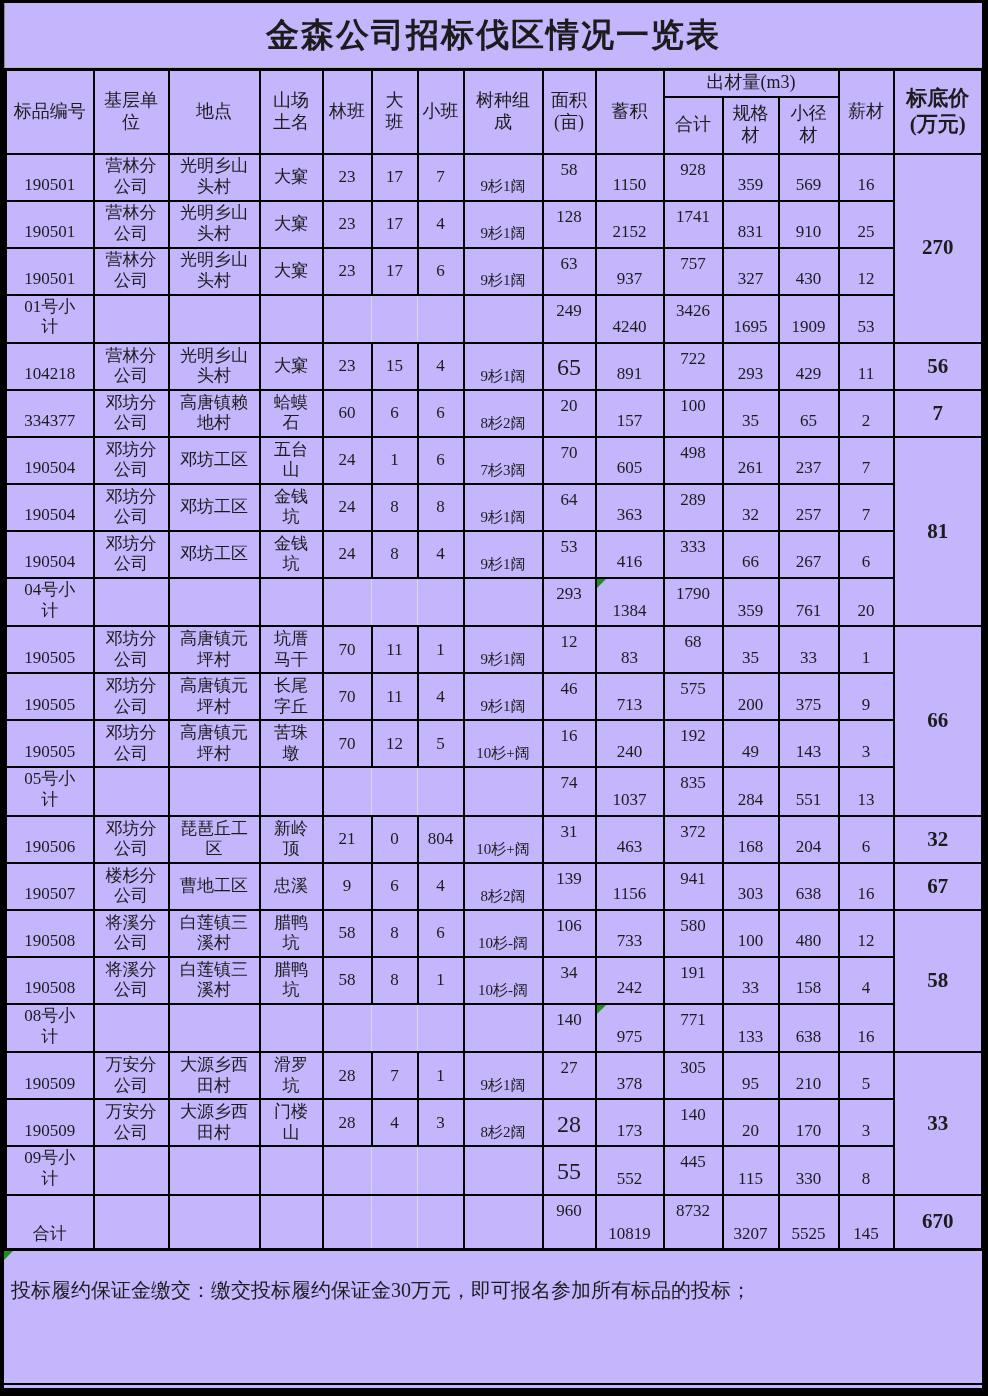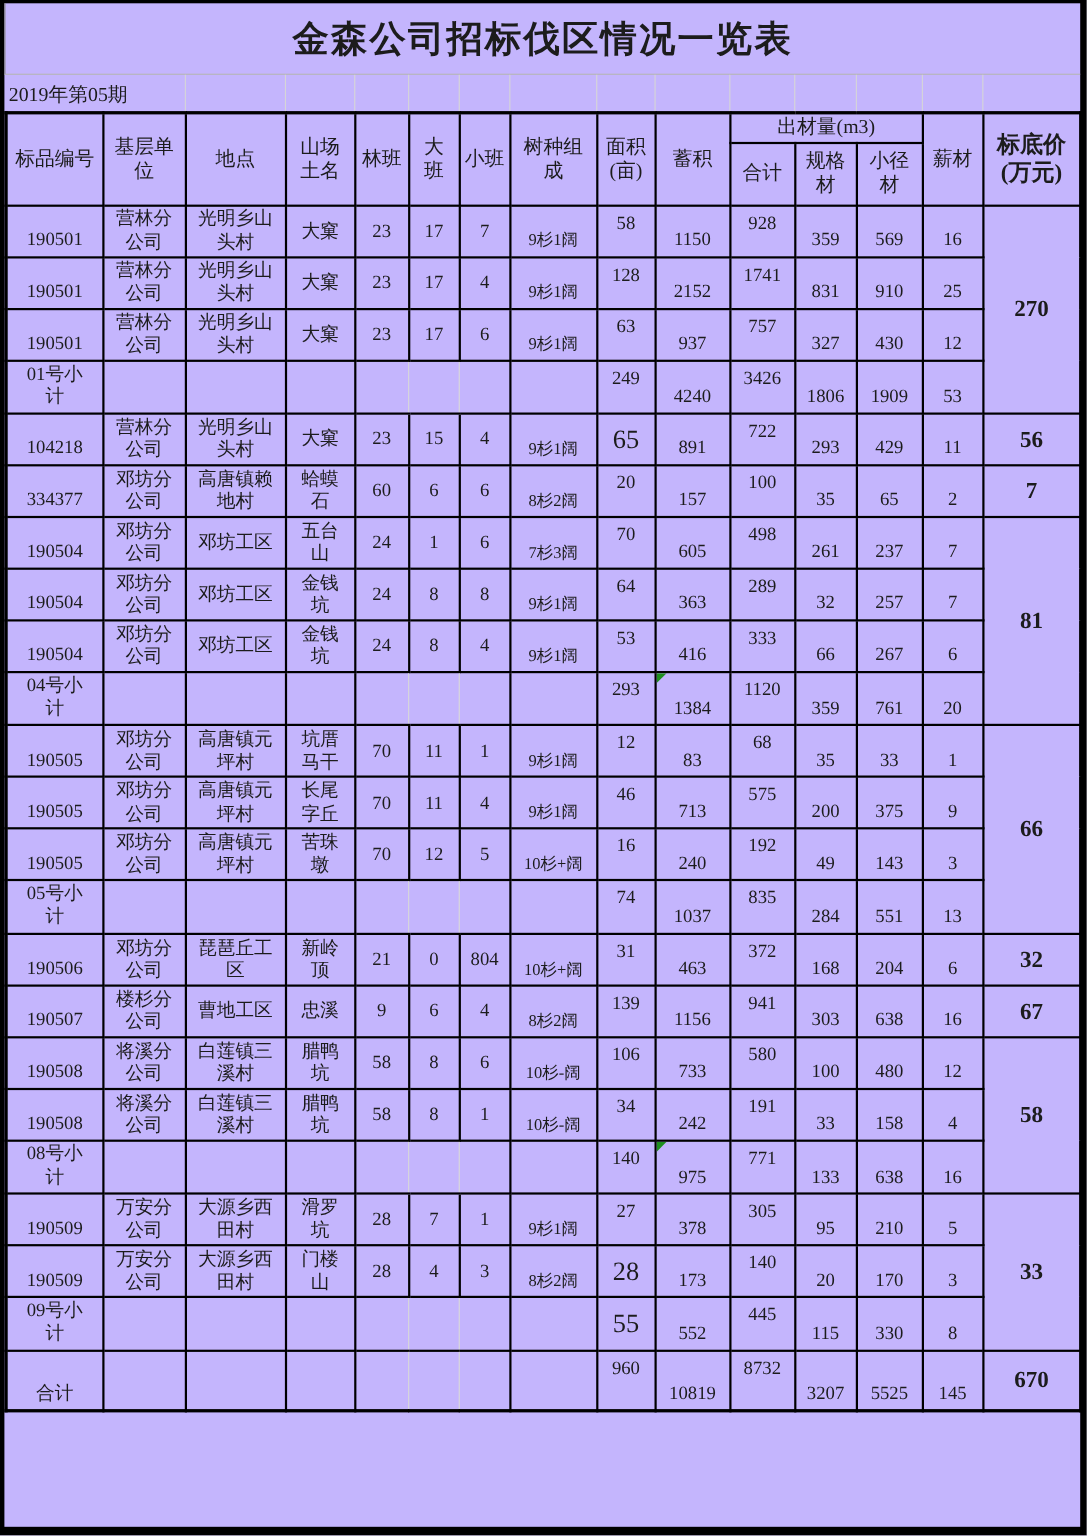--- a/index.html
+++ b/index.html
@@ -53,36 +53,20 @@
 </head>
 <body>
 
 <div class="page">
   <div class="sheet">
 
     <div class="title-row">
       <span class="title-text">金森公司招标伐区情况一览表</span>
     </div>
 
-    <div class="period-row">
-      <span>2019年第05期</span>
-    <div class="vline" style="left: 164px;"></div>
-        <div class="vline" style="left: 255px;"></div>
-        <div class="vline" style="left: 318px;"></div>
-        <div class="vline" style="left: 367px;"></div>
-        <div class="vline" style="left: 413px;"></div>
-        <div class="vline" style="left: 459px;"></div>
-        <div class="vline" style="left: 538px;"></div>
-        <div class="vline" style="left: 591px;"></div>
-        <div class="vline" style="left: 659px;"></div>
-        <div class="vline" style="left: 718px;"></div>
-        <div class="vline" style="left: 774px;"></div>
-        <div class="vline" style="left: 834px;"></div>
-        <div class="vline" style="left: 889px;"></div>
-      </div>
 
     <table>
       <colgroup>
         <col style="width:88px">
           <col style="width:75px">
           <col style="width:91px">
           <col style="width:63px">
         <col style="width:49px">
           <col style="width:46px">
           <col style="width:46px">
@@ -187,21 +171,21 @@
             <td class="col-unit"></td>
             <td class="col-place"></td>
             <td class="col-hill"></td>
             <td class="col-lb"></td>
             <td class="col-db"></td>
             <td class="col-xb"></td>
             <td class="col-species v-bot"></td>
             <td class="col-area v-top">249</td>
             <td class="col-vol v-bot">4240</td>
             <td class="col-out v-top">3426</td>
-            <td class="col-spec v-bot">1806</td>
+            <td class="col-spec v-bot">1695</td>
             <td class="col-small v-bot">1909</td>
             <td class="col-fw v-bot">53</td>
           </tr>
           <tr class="row-data">
             <td class="col-id v-bot">104218</td>
             <td class="col-unit">营林分
 公司</td>
             <td class="col-place">光明乡山
 头村</td>
             <td class="col-hill">大窠</td>
@@ -297,21 +281,21 @@
 计</td>
             <td class="col-unit"></td>
             <td class="col-place"></td>
             <td class="col-hill"></td>
             <td class="col-lb"></td>
             <td class="col-db"></td>
             <td class="col-xb"></td>
             <td class="col-species v-bot"></td>
             <td class="col-area v-top">293</td>
             <td class="col-vol v-bot rel">1384<span class="tri"></span></td>
-            <td class="col-out v-top">1120</td>
+            <td class="col-out v-top">1790</td>
             <td class="col-spec v-bot">359</td>
             <td class="col-small v-bot">761</td>
             <td class="col-fw v-bot">20</td>
           </tr>
           <tr class="row-data">
             <td class="col-id v-bot">190505</td>
             <td class="col-unit">邓坊分
 公司</td>
             <td class="col-place">高唐镇元
 坪村</td>
@@ -547,15 +531,19 @@
             <td class="col-vol v-bot">10819</td>
             <td class="col-out v-top">8732</td>
             <td class="col-spec v-bot">3207</td>
             <td class="col-small v-bot">5525</td>
             <td class="col-fw v-bot">145</td>
             <td class="col-price" rowspan="1">670</td>
           </tr>
         </tbody>
     </table>
 
+    <div class="note-row">
+      <span class="tri"></span>
+      <span>投标履约保证金缴交：缴交投标履约保证金30万元，即可报名参加所有标品的投标；</span>
+    </div>
 
   </div>
 </div>
 
 </body></html>

